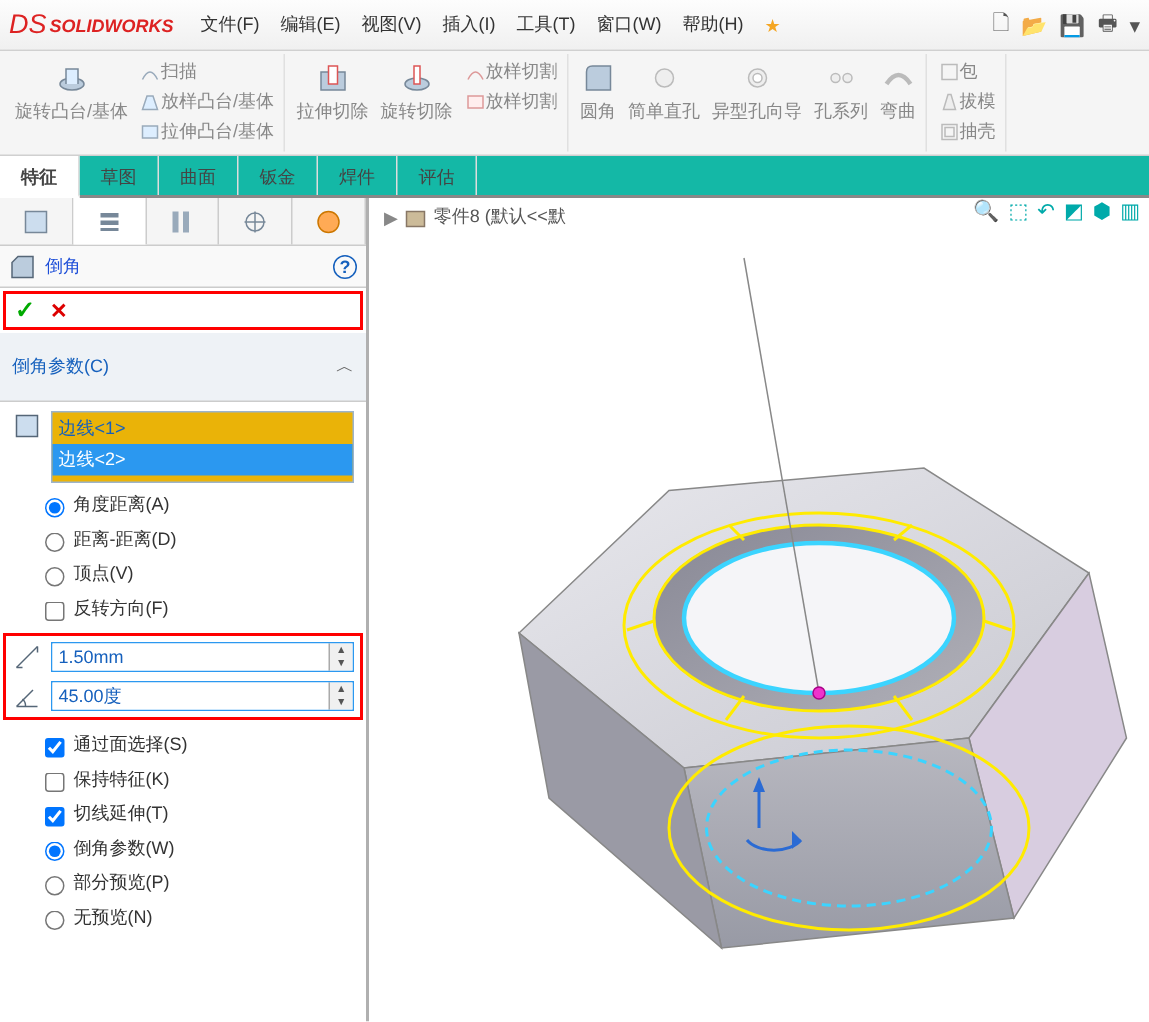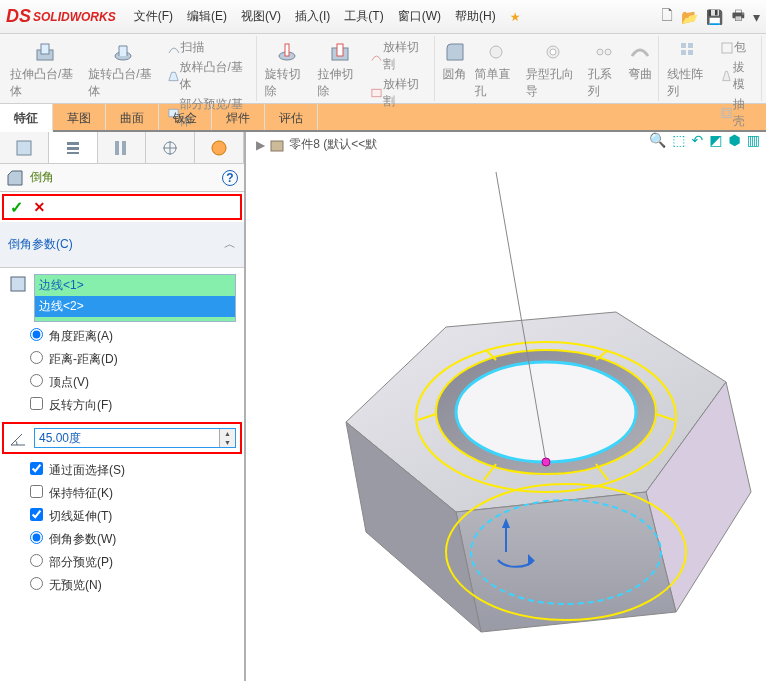--- a/index.html
+++ b/index.html
@@ -1,51 +1,51 @@
 <!DOCTYPE html>
 <html><head>
 <meta charset="utf-8">
 <style>
 *{box-sizing:border-box;margin:0;padding:0;font-family:"Microsoft YaHei",sans-serif;font-size:12px}
 body{background:#fff;width:766px;height:681px;overflow:hidden;position:relative}
 .titlebar{height:34px;display:flex;align-items:center;border-bottom:1px solid #d0d0d0;background:linear-gradient(#fdfdfd,#f0f0f0);padding:0 6px;gap:2px}
 .logo{color:#d22;font-weight:bold;font-style:italic;font-size:14px;margin-right:10px;display:flex;align-items:center;gap:2px}
-.logo .ds{color:#d22;font-size:18px;font-weight:bold}
+.logo .ds{color:#d22;font-size:18px;font-weight:normal}
 .menu-item{padding:4px 6px;color:#333;cursor:pointer}
 .title-icons{margin-left:auto;display:flex;gap:8px;align-items:center}
 .title-icons span{color:#555;font-size:14px}
 .ribbon{height:70px;background:#f5f5f5;border-bottom:1px solid #d0d0d0;display:flex;padding:2px 4px;gap:2px}
 .rgroup{display:flex;flex-direction:column;align-items:center;padding:2px 4px;border-right:1px solid #e0e0e0}
 .rgroup .big{display:flex;flex-direction:column;align-items:center;gap:2px;color:#888;padding:2px}
 .rgroup .big svg{width:24px;height:24px}
 .rgroup .small{display:flex;align-items:center;gap:0;color:#888;padding:1px 2px;font-size:11px}
 .rgroup .small svg{width:14px;height:14px}
 .rcol{display:flex;flex-direction:column;gap:1px}
-.tabs{height:28px;background:#fdba74;border-bottom:2px solid #888;display:flex}
+.tabs{height:28px;background:#14b8a6;border-bottom:2px solid #888;display:flex}
 .tab{padding:6px 14px;color:#444;cursor:pointer;border-right:1px solid #ddd}
 .tab.active{background:#fff;border-bottom:2px solid #fff;margin-bottom:-2px;font-weight:bold}
 .main{display:flex;height:549px}
 .panel{width:246px;background:#fff;border-right:2px solid #b0b0b0;display:flex;flex-direction:column}
 .panel-tabs{height:32px;display:flex;border-bottom:1px solid #ccc;background:#f5f5f5}
 .ptab{flex:1;display:flex;align-items:center;justify-content:center;border-right:1px solid #ccc}
 .ptab.active{background:#fff}
 .ptab svg{width:18px;height:18px}
 .feat-header{height:28px;display:flex;align-items:center;padding:0 6px;gap:6px;border-bottom:1px solid #ccc;background:#f9f9f9}
-.feat-header .title{flex:1;color:#4d7c0f}
+.feat-header .title{flex:1;color:#1d4ed8}
 .feat-header .help{color:#1560bd;font-weight:bold;border:1px solid #1560bd;border-radius:50%;width:16px;height:16px;display:flex;align-items:center;justify-content:center}
 .confirm-row{height:26px;display:flex;align-items:center;padding:0 6px;gap:10px;border:2px solid red;margin:2px}
 .check{color:#0a0;font-size:16px;font-weight:bold}
 .cross{color:#d00;font-size:14px;font-weight:bold}
 .section-head{background:#eef2f6;padding:14px 8px;color:#1560bd;display:flex;align-items:center;border-bottom:1px solid #ccc}
 .section-head .chev{margin-left:auto;color:#666}
 .section-body{padding:6px 8px 6px 30px;display:flex;flex-direction:column;gap:6px}
-.selbox{border:1px solid #9cb4cc;background:#86efac;min-height:48px}
+.selbox{border:1px solid #9cb4cc;background:#eab308;min-height:48px}
 .selbox .item{padding:2px 4px;color:#1560bd}
 .selbox .item.sel{background:#2b98f0;color:#fff}
-.radio-row,.check-row{display:flex;align-items:flex-start;gap:6px;color:#333}
+.radio-row,.check-row{display:flex;align-items:flex-end;gap:6px;color:#333}
 .radio-row input,.check-row input{margin:0}
 .param-rows{border:2px solid red;padding:4px;margin:2px;display:flex;flex-direction:column;gap:6px}
 .param-row{display:flex;align-items:center;gap:6px}
 .param-row .picon{width:20px;height:20px;display:flex;align-items:center;justify-content:center}
 .spinbox{flex:1;display:flex;border:1px solid #2b98f0}
 .spinbox input{flex:1;border:none;padding:2px 4px;color:#1560bd;outline:none}
 .spinbox .spins{width:16px;display:flex;flex-direction:column;border-left:1px solid #aaa}
 .spinbox .spins span{flex:1;display:flex;align-items:center;justify-content:center;font-size:7px;color:#555;background:#f0f0f0;cursor:pointer}
 .viewport{flex:1;position:relative;background:#fff}
 .crumb{position:absolute;top:4px;left:10px;display:flex;align-items:center;gap:4px;color:#555;font-size:11px}
@@ -83,27 +83,20 @@
     <span>🖶</span>
     <span>▾</span>
   </div>
 </div>
 
 <div class="ribbon">
   <div class="rgroup">
     <div style="display:flex;gap:4px">
       <div class="big">
         <svg viewBox="0 0 24 24">
-            <rect x="4" y="10" width="16" height="10" fill="#bcd" stroke="#789"></rect>
-            <rect x="8" y="4" width="8" height="10" fill="#def" stroke="#789"></rect>
-          </svg>
-        <span>拉伸凸台/基体</span>
-      </div>
-      <div class="big">
-        <svg viewBox="0 0 24 24">
             <ellipse cx="12" cy="16" rx="8" ry="4" fill="#bcd" stroke="#789"></ellipse>
             <path d="M8 16 v-10 h8 v10" fill="#def" stroke="#789"></path>
           </svg>
         <span>旋转凸台/基体</span>
       </div>
       <div class="rcol">
         <div class="small">
             <svg viewBox="0 0 14 14">
               <path d="M2 12 Q7 2 12 12" stroke="#9ab" fill="none"></path>
             </svg>
@@ -112,40 +105,40 @@
         <div class="small">
             <svg viewBox="0 0 14 14">
               <path d="M2 12 L5 3 L9 3 L12 12 Z" stroke="#9ab" fill="#def"></path>
             </svg>
             <span>放样凸台/基体</span>
           </div>
         <div class="small">
             <svg viewBox="0 0 14 14">
               <rect x="2" y="3" width="10" height="8" stroke="#9ab" fill="#def"></rect>
             </svg>
-            <span>部分预览/基体</span>
+            <span>拉伸凸台/基体</span>
           </div>
       </div>
     </div>
   </div>
   <div class="rgroup">
     <div style="display:flex;gap:4px">
       <div class="big">
         <svg viewBox="0 0 24 24">
+            <rect x="4" y="8" width="16" height="12" fill="#bcd" stroke="#789"></rect>
+            <rect x="9" y="4" width="6" height="12" fill="#fff" stroke="#d55"></rect>
+          </svg>
+        <span>拉伸切除</span>
+      </div>
+      <div class="big">
+        <svg viewBox="0 0 24 24">
             <ellipse cx="12" cy="16" rx="8" ry="4" fill="#bcd" stroke="#789"></ellipse>
             <rect x="10" y="4" width="4" height="12" fill="#fff" stroke="#d55"></rect>
           </svg>
         <span>旋转切除</span>
-      </div>
-      <div class="big">
-        <svg viewBox="0 0 24 24">
-            <rect x="4" y="8" width="16" height="12" fill="#bcd" stroke="#789"></rect>
-            <rect x="9" y="4" width="6" height="12" fill="#fff" stroke="#d55"></rect>
-          </svg>
-        <span>拉伸切除</span>
       </div>
       <div class="rcol">
         <div class="small">
             <svg viewBox="0 0 14 14">
               <path d="M2 12 Q7 2 12 12" stroke="#d99" fill="none"></path>
             </svg>
             <span>放样切割</span>
           </div>
         <div class="small">
             <svg viewBox="0 0 14 14">
@@ -187,29 +180,20 @@
       <div class="big grey">
           <svg viewBox="0 0 24 24">
             <path d="M4 16 Q12 4 20 16" stroke="#bbb" fill="none" stroke-width="3"></path>
           </svg>
           <span>弯曲</span>
         </div>
     </div>
   </div>
   <div class="rgroup">
     <div style="display:flex;gap:4px">
-      <div class="big">
-          <svg viewBox="0 0 24 24">
-            <rect x="3" y="3" width="5" height="5" fill="#bcd"></rect>
-            <rect x="10" y="3" width="5" height="5" fill="#bcd"></rect>
-            <rect x="3" y="10" width="5" height="5" fill="#bcd"></rect>
-            <rect x="10" y="10" width="5" height="5" fill="#bcd"></rect>
-          </svg>
-          <span>线性阵列</span>
-        </div>
       <div class="rcol">
         <div class="small grey">
             <svg viewBox="0 0 14 14">
               <rect x="2" y="2" width="10" height="10" stroke="#bbb" fill="none"></rect>
             </svg>
             <span>包</span>
           </div>
         <div class="small grey">
             <svg viewBox="0 0 14 14">
               <path d="M3 12 L6 2 H8 L11 12 Z" stroke="#bbb" fill="#eee"></path>
@@ -314,20 +298,35 @@
           <input type="radio" style="">
           <span>顶点(V)</span>
         </label>
       <label class="check-row">
           <input type="checkbox" style="">
           <span>反转方向(F)</span>
         </label>
     </div>
 
     <div class="param-rows">
+      <div class="param-row">
+        <div class="picon">
+            <svg viewBox="0 0 20 20">
+              <path d="M3 17 L17 3" stroke="#567"></path>
+              <path d="M3 17 h4 M17 3 v4" stroke="#567"></path>
+            </svg>
+          </div>
+        <div class="spinbox">
+          <input value="1.50mm" style="">
+          <div class="spins">
+              <span>▲</span>
+              <span>▼</span>
+            </div>
+        </div>
+      </div>
       <div class="param-row">
         <div class="picon">
             <svg viewBox="0 0 20 20">
               <path d="M3 17 H17 M3 17 L14 6" stroke="#567" fill="none"></path>
               <path d="M9 17 A6 6 0 0 0 7 12" stroke="#567" fill="none"></path>
             </svg>
           </div>
         <div class="spinbox">
           <input value="45.00度" style="">
           <div class="spins">

